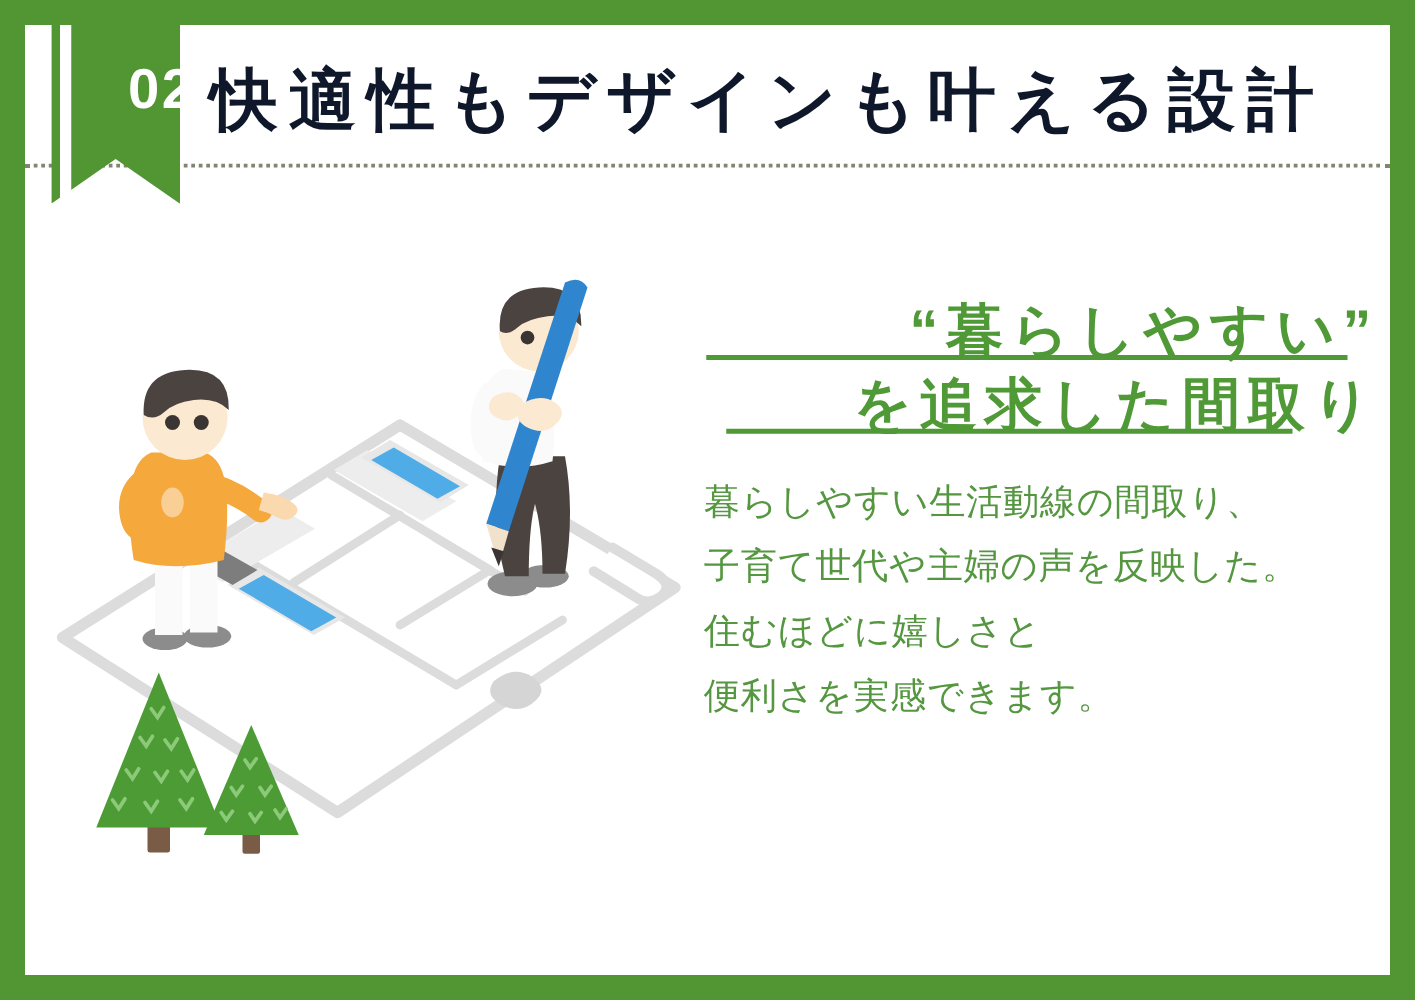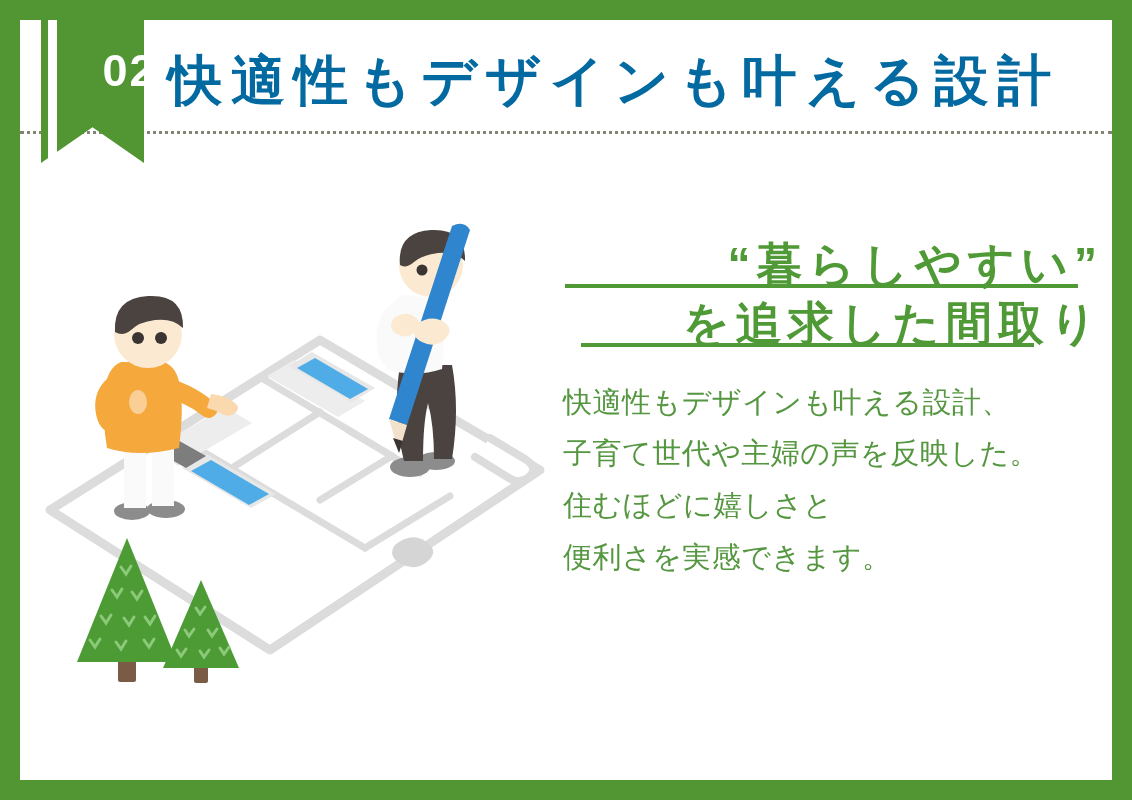--- a/index.html
+++ b/index.html
@@ -68,21 +68,21 @@
     top: 0px;
     width: 9px;
     height: 163px;
     background: #ffffff;
     z-index: 4;
   }
   .header-title {
     position: absolute;
     left: 148px;
     top: 32px;
-    color: #0369a1;
+    color: #0f172a;
     font-size: 54px;
     font-weight: 700;
     letter-spacing: 9px;
     line-height: 1.05;
     white-space: nowrap;
     z-index: 5;
   }
 
   
   .rightcol {
@@ -283,21 +283,21 @@
           <span>“暮らしやすい”</span>
           <span class="ul"></span>
         </span>
         <span class="headline-line l2">
           <span>を追求した間取り</span>
           <span class="ul"></span>
         </span>
       </div>
 
       <div class="body-text">
-        <p>快適性もデザインも叶える設計、</p>
+        <p>暮らしやすい生活動線の間取り、</p>
         <p>子育て世代や主婦の声を反映した。</p>
         <p>住むほどに嬉しさと</p>
         <p>便利さを実感できます。</p>
       </div>
 
     </div>
 
   </div>
 </div>
 

